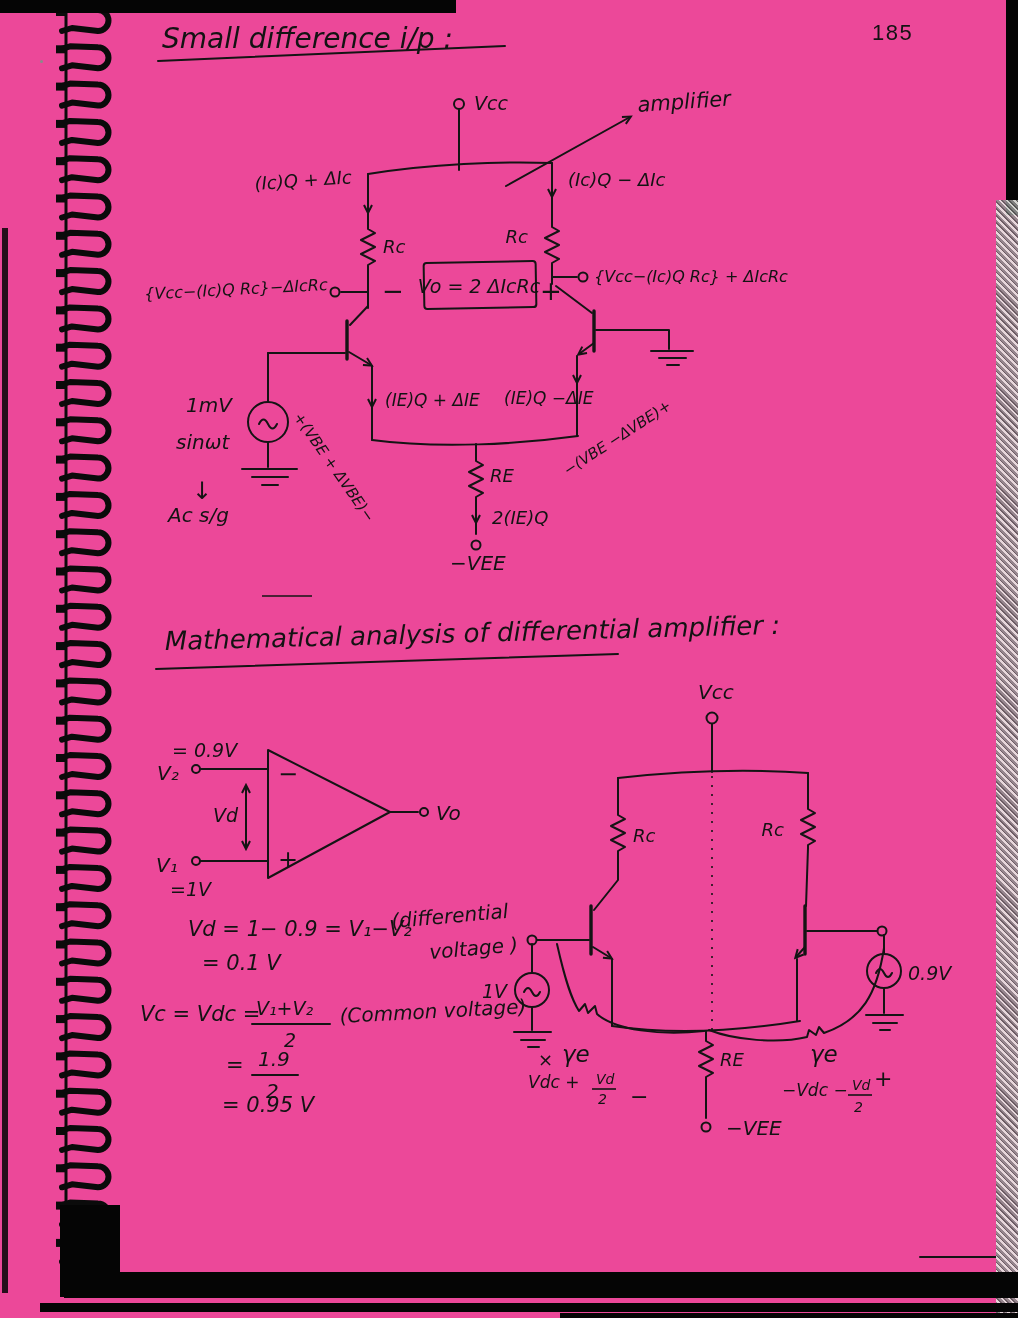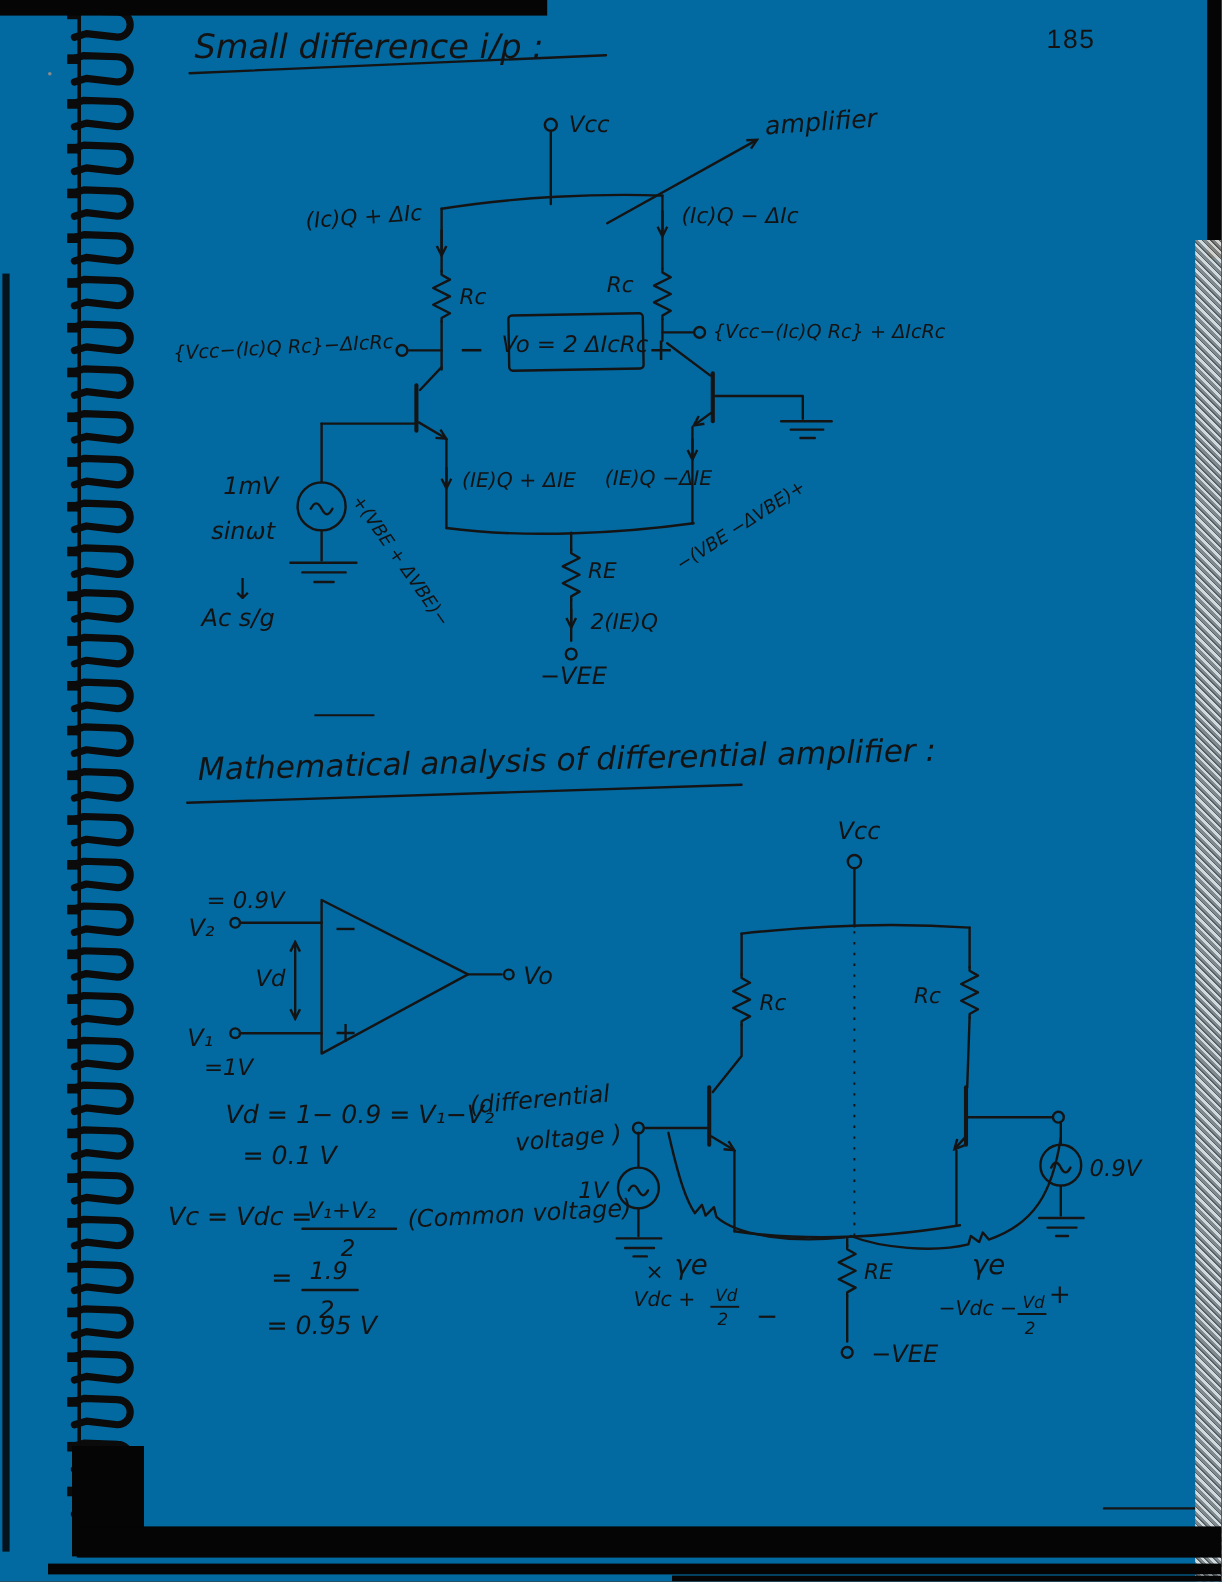--- a/index.html
+++ b/index.html
@@ -1,16 +1,16 @@
 <!DOCTYPE html>
 <html><head>
 <meta charset="utf-8">
 <style>
   html,body{margin:0;padding:0;background:#444;}
-  #canvas{position:relative;width:1018px;height:1318px;background:#0369a1;overflow:hidden;
+  #canvas{position:relative;width:1018px;height:1318px;background:#ec4899;overflow:hidden;
           font-family:"DejaVu Sans",sans-serif;}
   .abs{position:absolute;}
   
   .bar{background:#050505;}
   .edge-tex{background:repeating-linear-gradient(45deg,#8d8d8d 0 2px,#e7e7e3 2px 4px,#5f5f5f 4px 5px);opacity:.9;}
   .specks{width:3px;height:3px;border-radius:50%;background:#8a8a8a;
      box-shadow:420px 95px #999,760px 150px #8a8a8a,905px 62px #777,250px 255px #9a9a9a,
 being 0 0 #0000,482px 140px #888,300px 610px #999,548px 855px #8a8a8a,480px 735px #999,
      930px 1005px #888,168px 700px #9a9a9a,868px 645px #888,955px 765px #999,238px 1150px #8a8a8a,
      610px 590px #999,452px 30px #666;}

